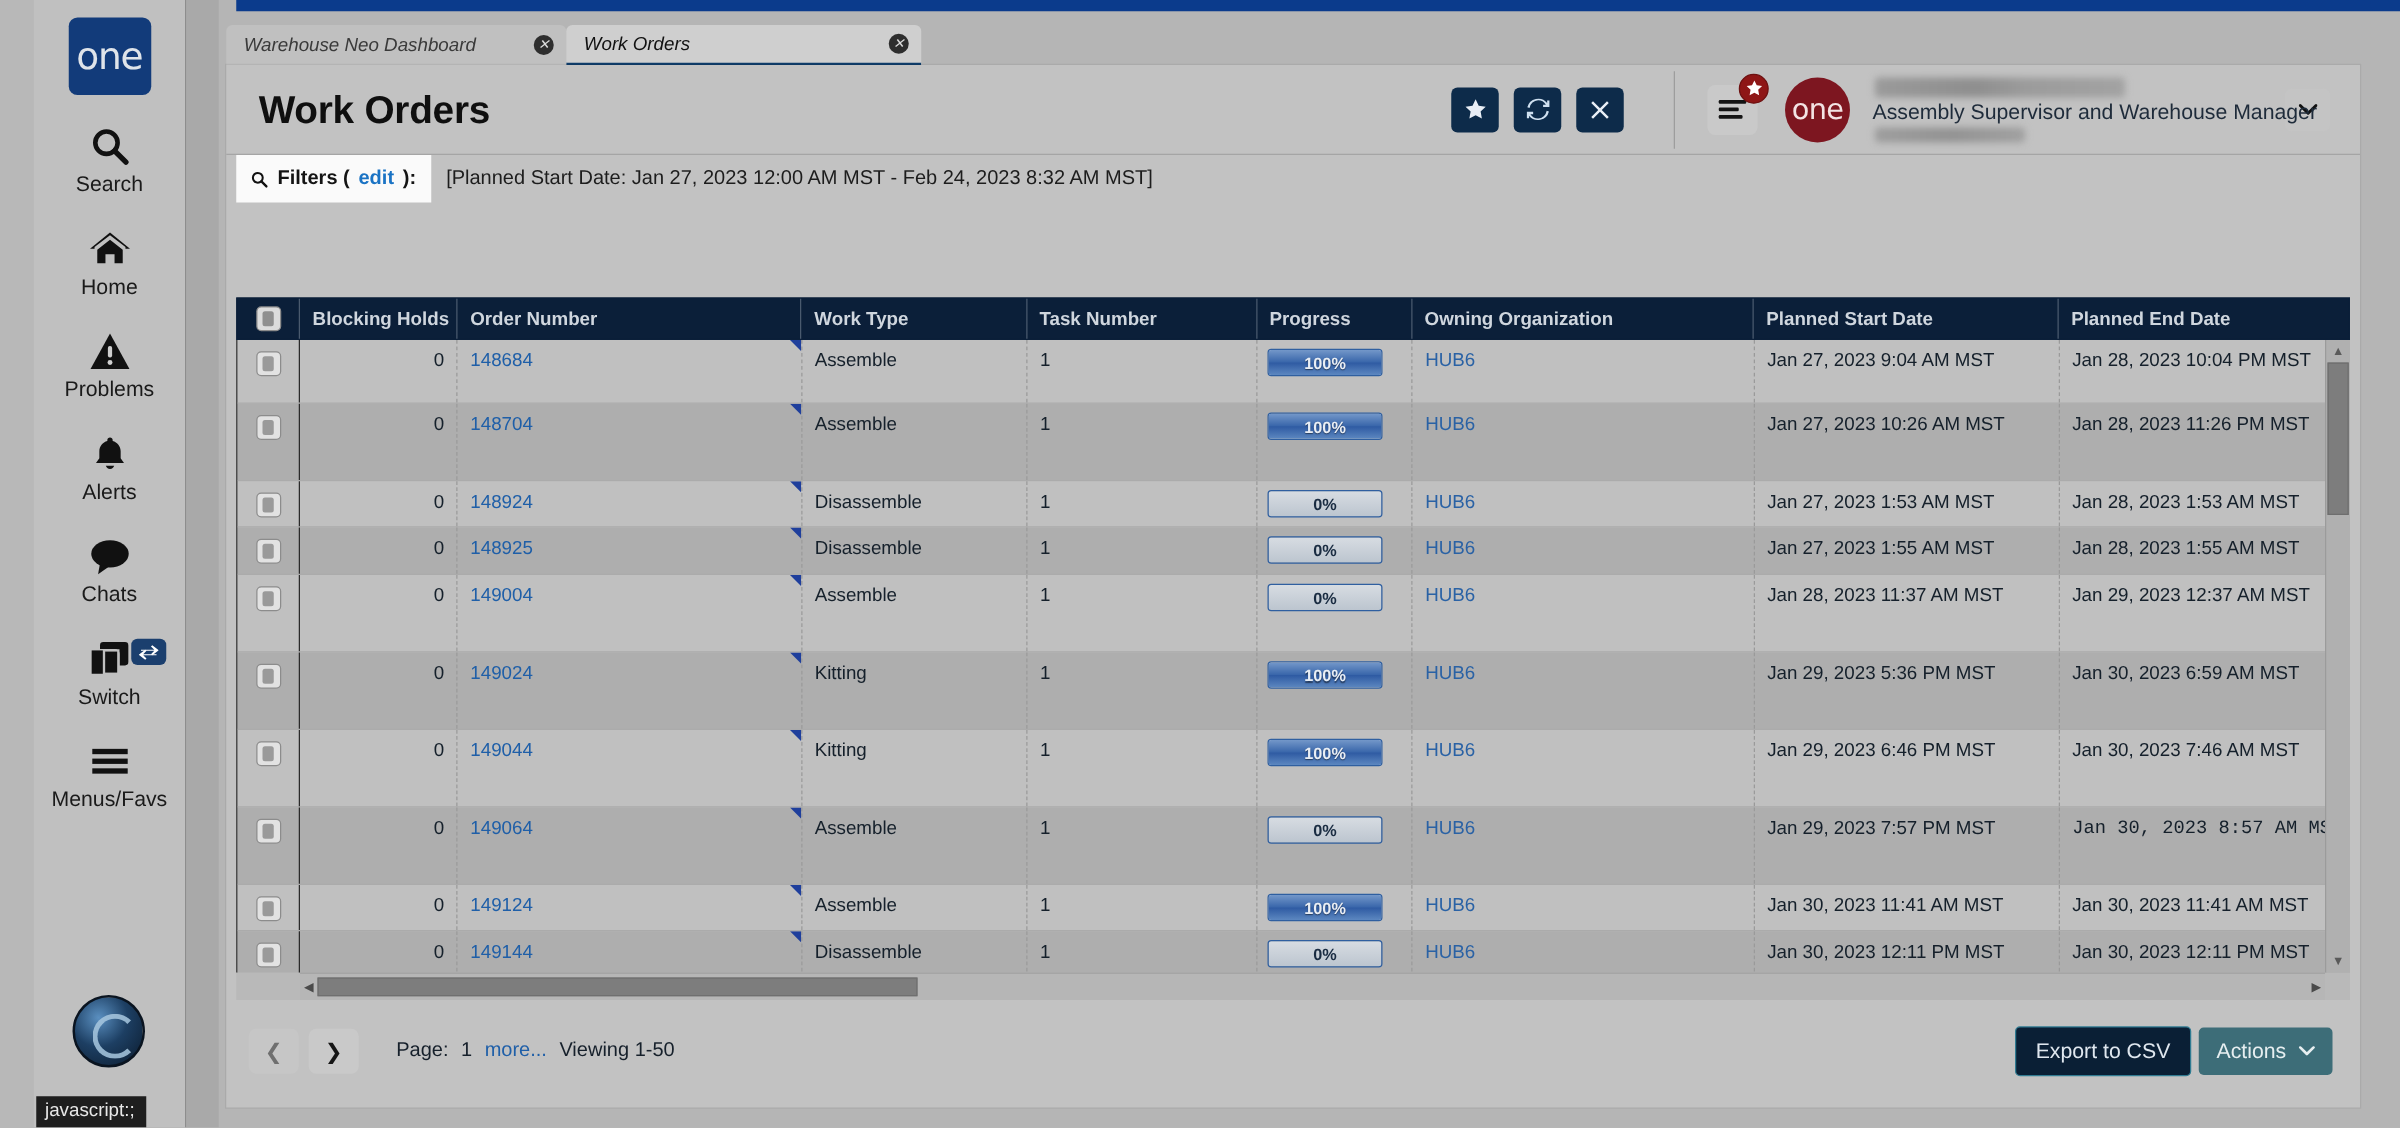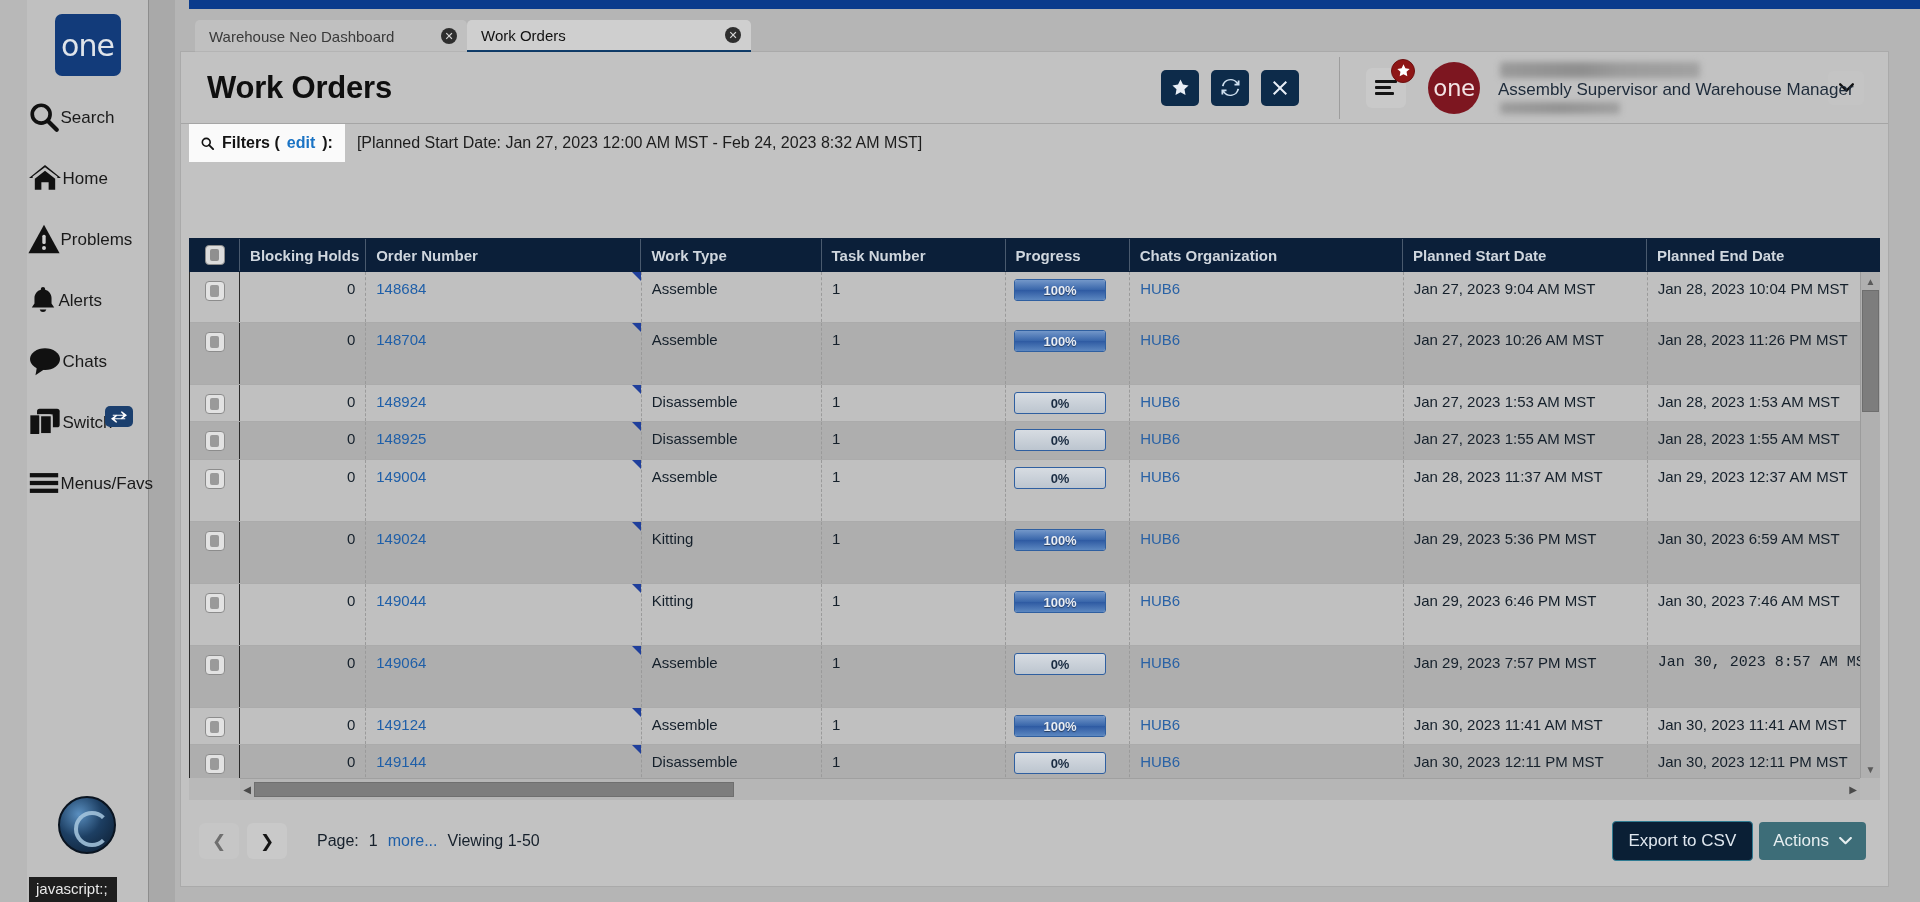--- a/index.html
+++ b/index.html
@@ -26,21 +26,21 @@
     width: 66px; height: 62px; margin-top: 14px;
     background: #123b7a; border-radius: 7px;
     display:flex; align-items:center; justify-content:center;
   }
   .logo-box .one-text {
     color: #dfe4ea; font-size: 30px; font-weight: 400;
     letter-spacing: -1px; font-family: "DejaVu Sans", sans-serif;
   }
   .nav-item {
     margin-top: 21px; width: 122px;
-    display: flex; align-items: center;
+    display: flex; flex-direction: column; align-items: center;
     cursor: pointer; position: relative;
   }
   .nav-item .ico { height: 40px; display:flex; align-items:center; justify-content:center; }
   .nav-item .lbl {
     font-size: 17px; color: #1a1a1a; margin-top: 1px;
     font-family: "Liberation Sans", sans-serif;
   }
   .switch-badge {
     position:absolute; right: 16px; top: 4px;
     width: 28px; height: 21px; border-radius: 5px;
@@ -74,22 +74,22 @@
     position:absolute; left: 40px; right: 0; top: 0; height: 9px;
     background: #0b3b8c;
   }
   .left-gutter {
     position:absolute; left:0; top:0; width: 26px; bottom: 0;
     background:#a9a9a9;
   }
 
   
   .tabstrip {
-    position:absolute; left: 46px; top: 20px; height: 32px;
-    display:flex; 
+    position:absolute; left: 32px; top: 20px; height: 32px;
+    display:flex; font-style:italic;
   }
   .tab {
     height: 32px; min-width: 150px;
     display:flex; align-items:center; gap: 10px;
     padding: 0 10px 0 14px;
     font-size: 15px; color:#1a1a1a;
     background:#c2c2c2;
     border-radius: 5px 5px 0 0;
     cursor:pointer; position:relative;
   }
@@ -544,21 +544,21 @@
           <div class="gh-cell" style="width:183px">
               <span>Work Type</span>
             </div>
           <div class="gh-cell" style="width:187px">
               <span>Task Number</span>
             </div>
           <div class="gh-cell" style="width:126px">
               <span>Progress</span>
             </div>
           <div class="gh-cell" style="width:278px">
-              <span>Chats Organization</span>
+              <span>Owning Organization</span>
             </div>
           <div class="gh-cell" style="width:248px">
               <span>Planned Start Date</span>
             </div>
           <div class="gh-cell" style="width:236px">
               <span>Planned End Date</span>
             </div>
         </div>
 
         <div class="grid-body" id="grid-body">

